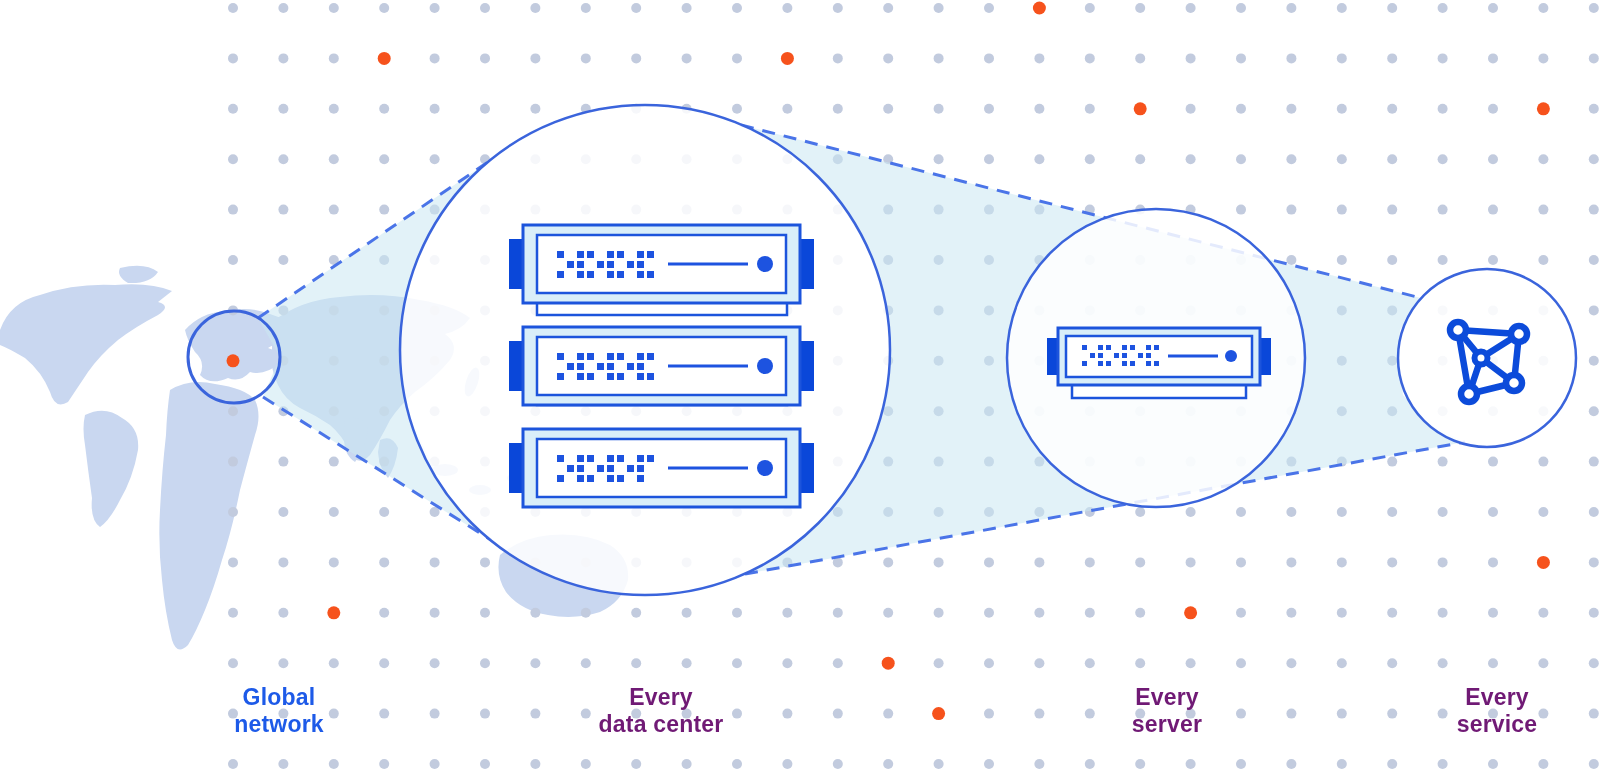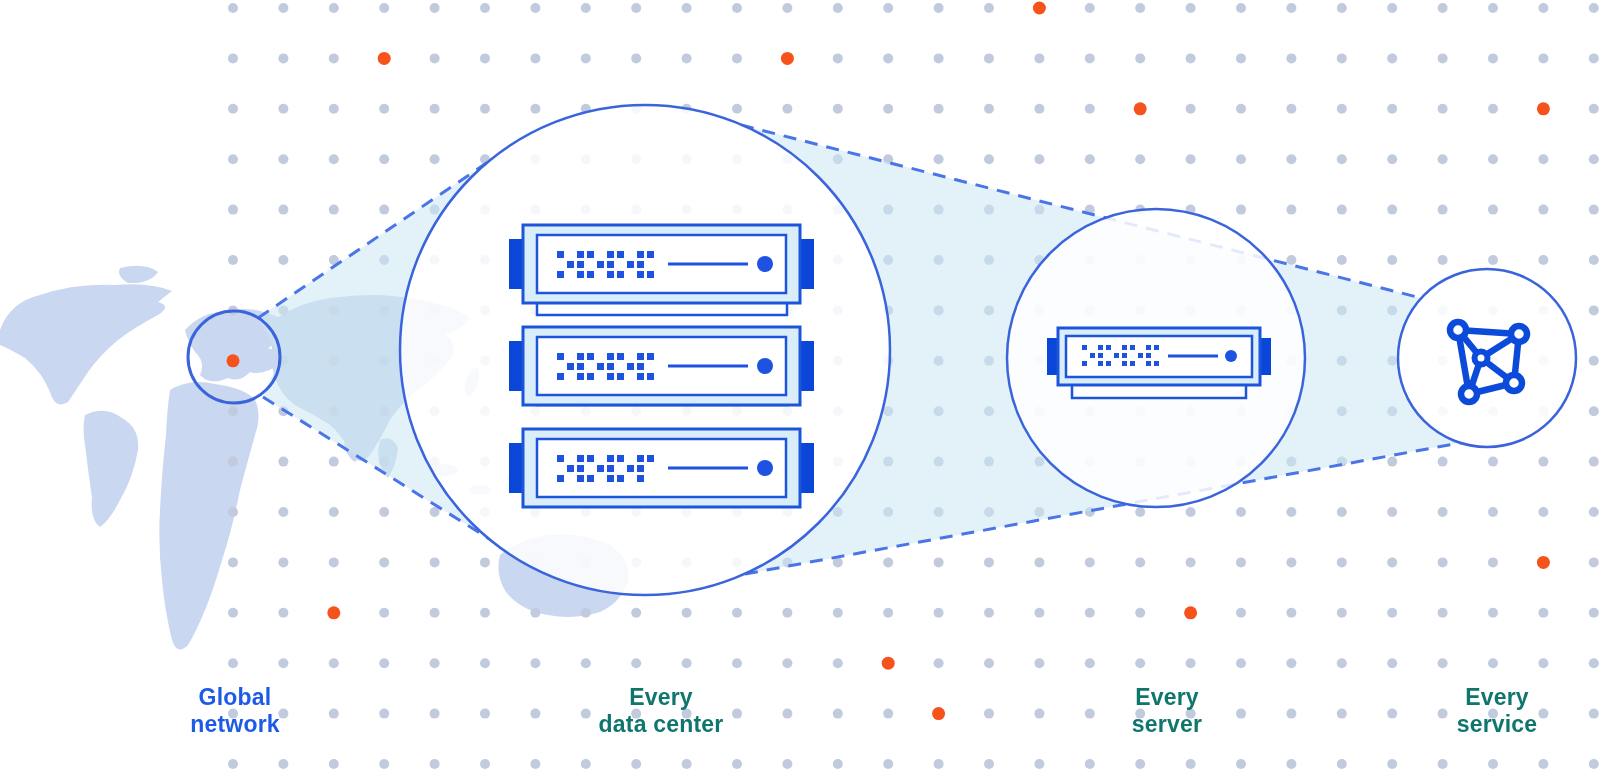--- a/index.html
+++ b/index.html
@@ -1,21 +1,21 @@
 <!DOCTYPE html>
 <html><head>
 <meta charset="utf-8">
 <style>
   html,body{margin:0;padding:0;background:#ffffff;}
   .stage{position:relative;width:1620px;height:782px;background:#ffffff;overflow:hidden;
          font-family:"Liberation Sans",sans-serif;}
   .scene{position:absolute;left:0;top:0;}
   .label{position:absolute;transform:translateX(-50%);text-align:center;white-space:pre-line;
-         font-weight:bold;font-size:23px;line-height:27px;color:#0f766e;letter-spacing:0.2px;}
-  .label.accent{color:#1d5ae8;}
+         font-weight:bold;font-size:23px;line-height:27px;color:#701a75;letter-spacing:0.2px;}
+  .label.accent{color:#1d5ae8;margin-left:44px;}
 </style>
 </head>
 <body>
 
 <div class="stage">
   <svg class="scene" width="1620" height="782" viewBox="0 0 1620 782">
 
     <g fill="#c9d7f0" stroke="none">
       <path d="M0,330 Q10,302 40,295 Q75,283 115,285 Q150,282 172,291 L158,302 Q172,306 158,315 Q135,327 118,340 Q100,355 88,372 Q76,390 68,402 Q55,410 50,392 Q42,372 25,358 Q8,348 0,345 Z"></path>
       <path d="M120,268 Q145,262 158,272 Q150,284 128,283 Q116,276 120,268 Z"></path>

